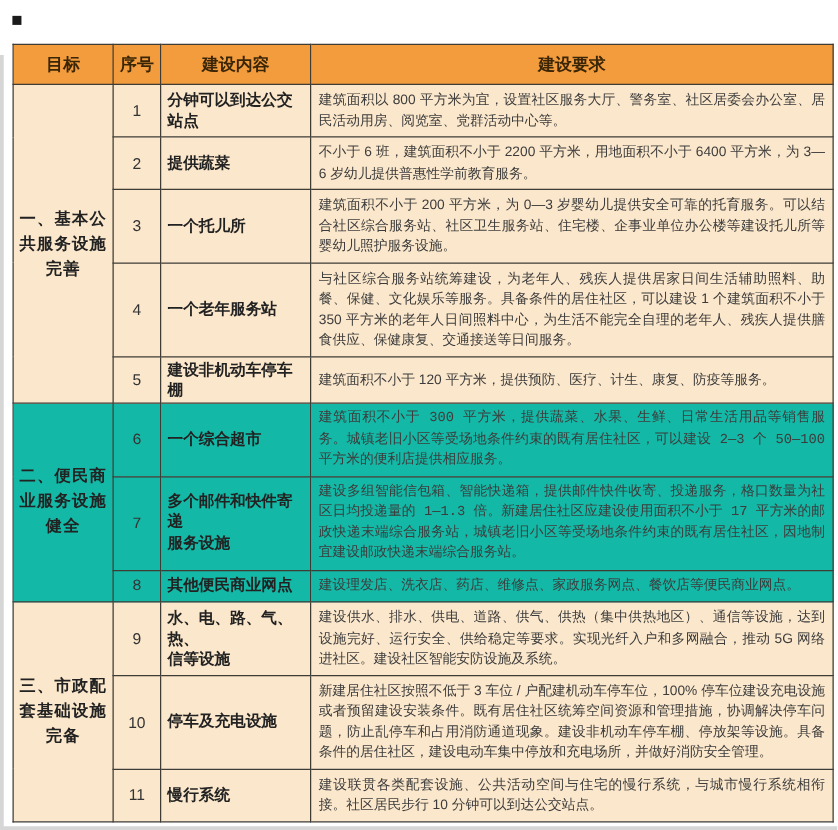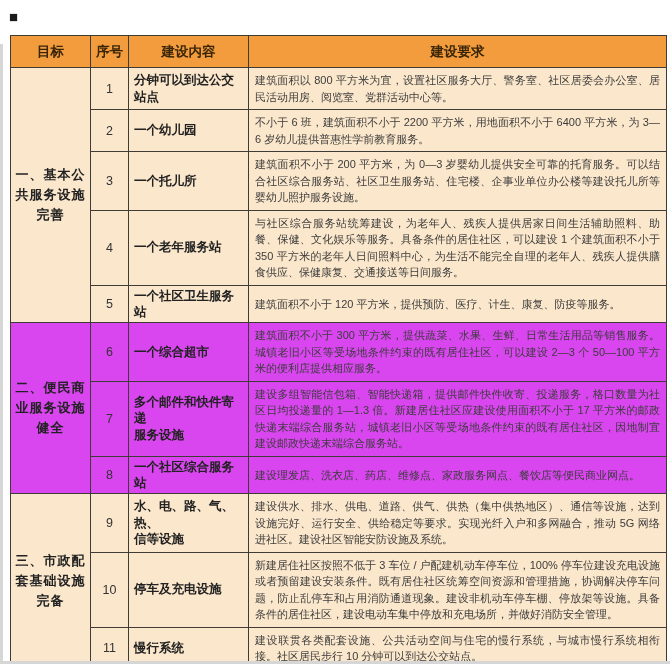--- a/index.html
+++ b/index.html
@@ -46,21 +46,21 @@
   thead th{
     background:#f39c3d;
     color:#3a2506;
     font-size:13.5px;
     font-weight:bold;
     height:27px;
     text-align:center;
     padding:2px;
   }
   tr.band-light td{background:#fbe7cb;}
-  tr.band-dark  td{background:#d946ef;}
+  tr.band-dark  td{background:#14b8a6;font-family:Liberation Mono, monospace;}
   td.goal{
     font-size:13px;
     font-weight:bold;
     color:#222222;
     text-align:center;
     white-space:pre-line;
     line-height:1.55;
     letter-spacing:1px;
     padding:2px;
   }
@@ -116,56 +116,56 @@
     <tr class="band-light">
       <td class="goal" rowspan="5">一、基本公
 共服务设施
 完善</td>
       <td class="no">1</td>
       <td class="content">分钟可以到达公交站点</td>
       <td class="req">建筑面积以 800 平方米为宜，设置社区服务大厅、警务室、社区居委会办公室、居民活动用房、阅览室、党群活动中心等。</td>
     </tr>
     <tr class="band-light">
       <td class="no">2</td>
-      <td class="content">一个幼儿园</td>
+      <td class="content">提供蔬菜</td>
       <td class="req">不小于 6 班，建筑面积不小于 2200 平方米，用地面积不小于 6400 平方米，为 3—6 岁幼儿提供普惠性学前教育服务。</td>
     </tr>
     <tr class="band-light">
       <td class="no">3</td>
       <td class="content">一个托儿所</td>
       <td class="req">建筑面积不小于 200 平方米，为 0—3 岁婴幼儿提供安全可靠的托育服务。可以结合社区综合服务站、社区卫生服务站、住宅楼、企事业单位办公楼等建设托儿所等婴幼儿照护服务设施。</td>
     </tr>
     <tr class="band-light">
       <td class="no">4</td>
       <td class="content">一个老年服务站</td>
       <td class="req">与社区综合服务站统筹建设，为老年人、残疾人提供居家日间生活辅助照料、助餐、保健、文化娱乐等服务。具备条件的居住社区，可以建设 1 个建筑面积不小于 350 平方米的老年人日间照料中心，为生活不能完全自理的老年人、残疾人提供膳食供应、保健康复、交通接送等日间服务。</td>
     </tr>
     <tr class="band-light">
       <td class="no">5</td>
-      <td class="content">一个社区卫生服务站</td>
+      <td class="content">建设非机动车停车棚</td>
       <td class="req">建筑面积不小于 120 平方米，提供预防、医疗、计生、康复、防疫等服务。</td>
     </tr>
 
     <tr class="band-dark">
       <td class="goal" rowspan="3">二、便民商
 业服务设施
 健全</td>
       <td class="no">6</td>
       <td class="content">一个综合超市</td>
       <td class="req">建筑面积不小于 300 平方米，提供蔬菜、水果、生鲜、日常生活用品等销售服务。城镇老旧小区等受场地条件约束的既有居住社区，可以建设 2—3 个 50—100 平方米的便利店提供相应服务。</td>
     </tr>
     <tr class="band-dark">
       <td class="no">7</td>
       <td class="content">多个邮件和快件寄递
 服务设施</td>
       <td class="req">建设多组智能信包箱、智能快递箱，提供邮件快件收寄、投递服务，格口数量为社区日均投递量的 1—1.3 倍。新建居住社区应建设使用面积不小于 17 平方米的邮政快递末端综合服务站，城镇老旧小区等受场地条件约束的既有居住社区，因地制宜建设邮政快递末端综合服务站。</td>
     </tr>
     <tr class="band-dark">
       <td class="no">8</td>
-      <td class="content">一个社区综合服务站</td>
+      <td class="content">其他便民商业网点</td>
       <td class="req">建设理发店、洗衣店、药店、维修点、家政服务网点、餐饮店等便民商业网点。</td>
     </tr>
 
     <tr class="band-light">
       <td class="goal" rowspan="3">三、市政配
 套基础设施
 完备</td>
       <td class="no">9</td>
       <td class="content">水、电、路、气、热、
 信等设施</td>

